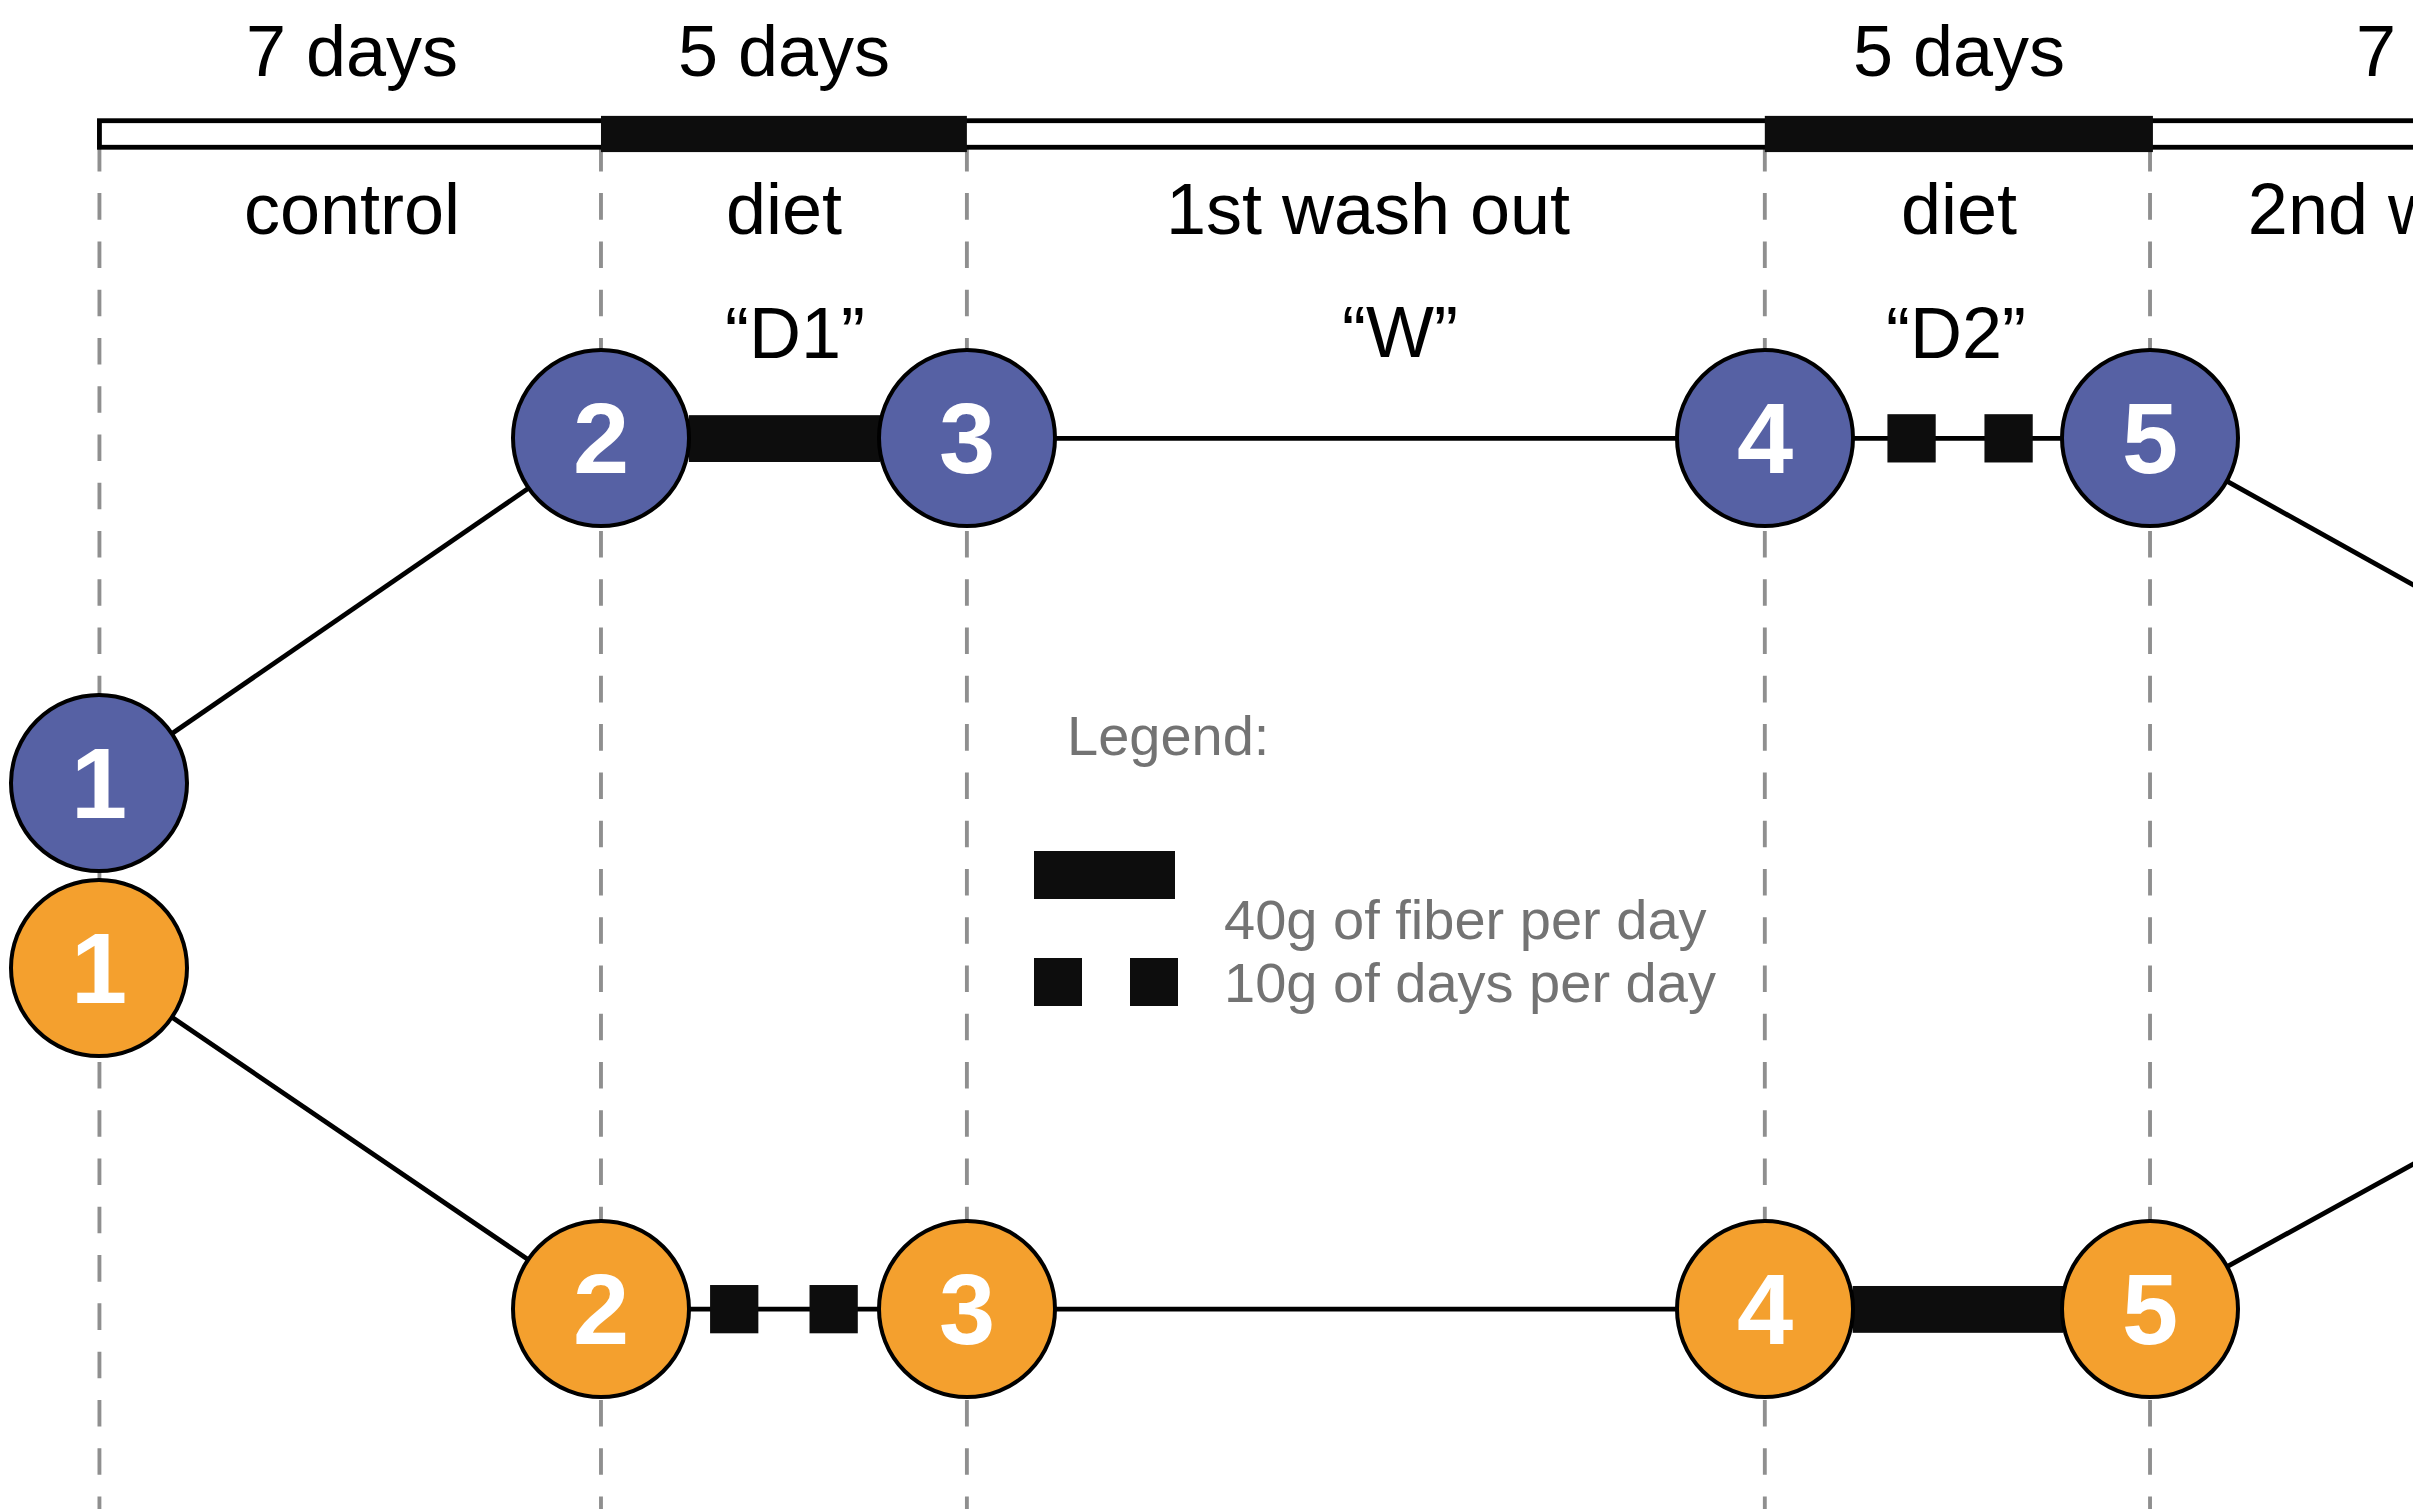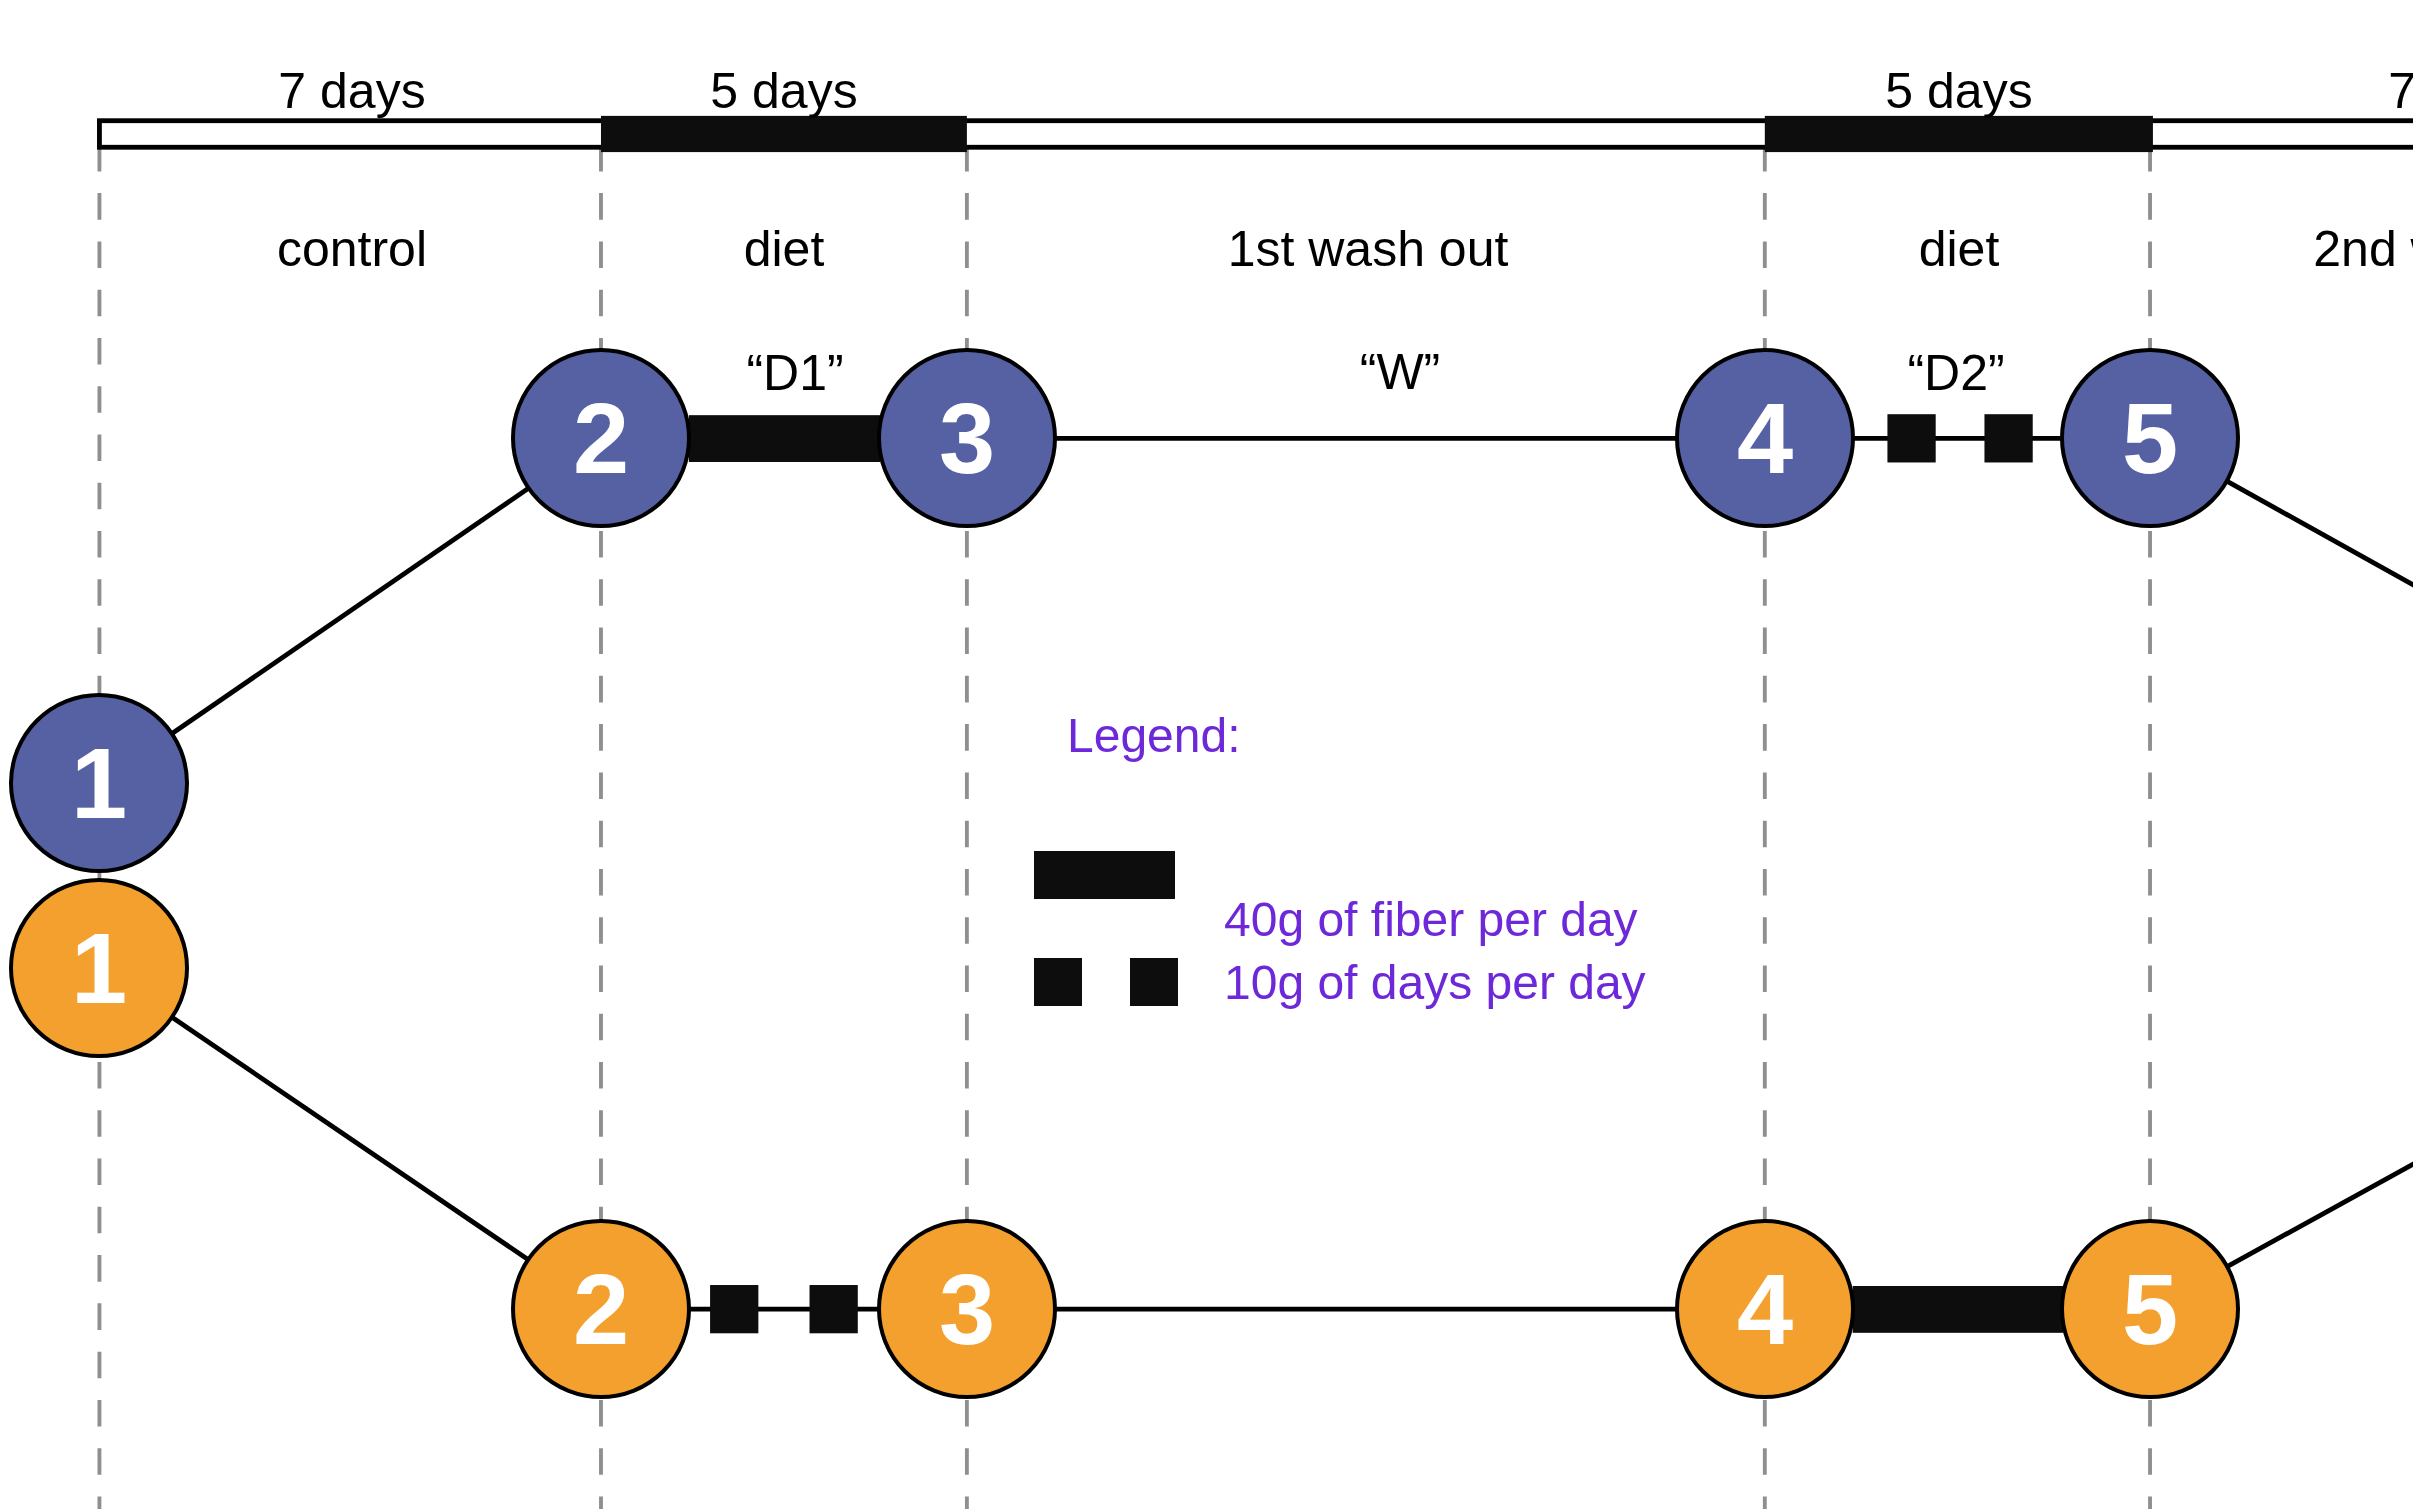--- a/index.html
+++ b/index.html
@@ -25,30 +25,29 @@
     font-weight:bold;
     z-index:3;
   }
   .node-blue{background:#5661A4;}
   .node-orange{background:#F4A02E;}
   .lbl{
     position:absolute;
     transform:translate(-50%,-50%);
     white-space:nowrap;
     color:#000;
-    font-size:50px;
+    font-size:72px;
     z-index:4;
-    margin-top:40px;
   }
   .lbl-left{
     position:absolute;
     transform:translate(0,-50%);
     white-space:nowrap;
-    color:#6d28d9;
-    font-size:48px;
+    color:#737373;
+    font-size:56px;
     z-index:4;
   }
   .legend-swatch-bar{
     position:absolute;
     width:141px;height:48px;
     background:#0d0d0d;
     transform:translate(0,-50%);
     z-index:4;
   }
   .legend-square{

